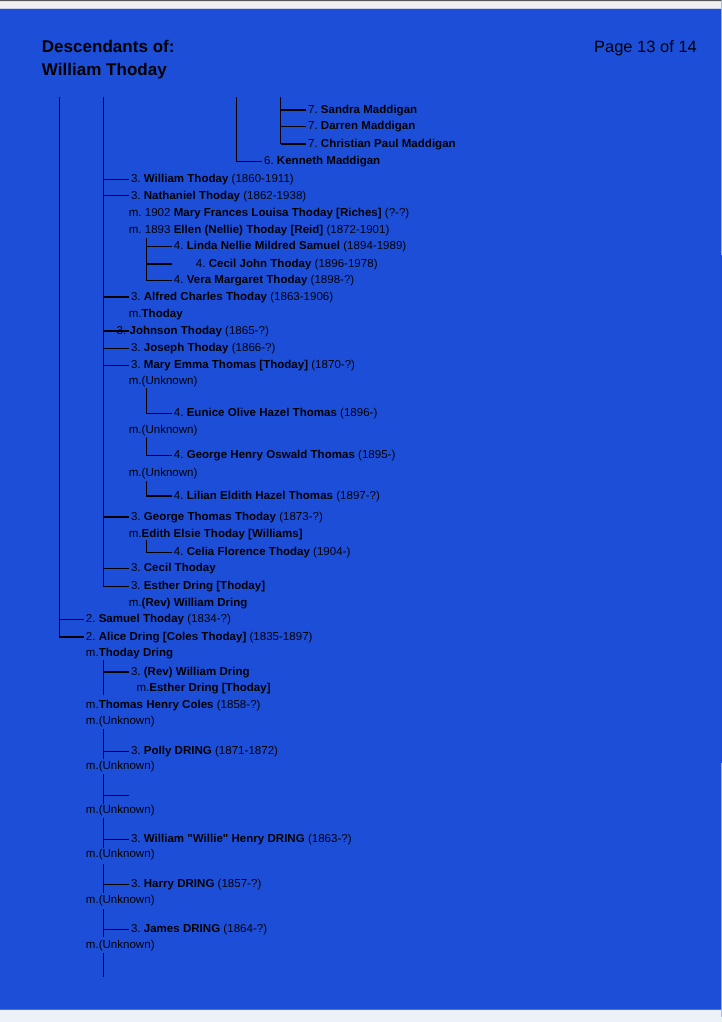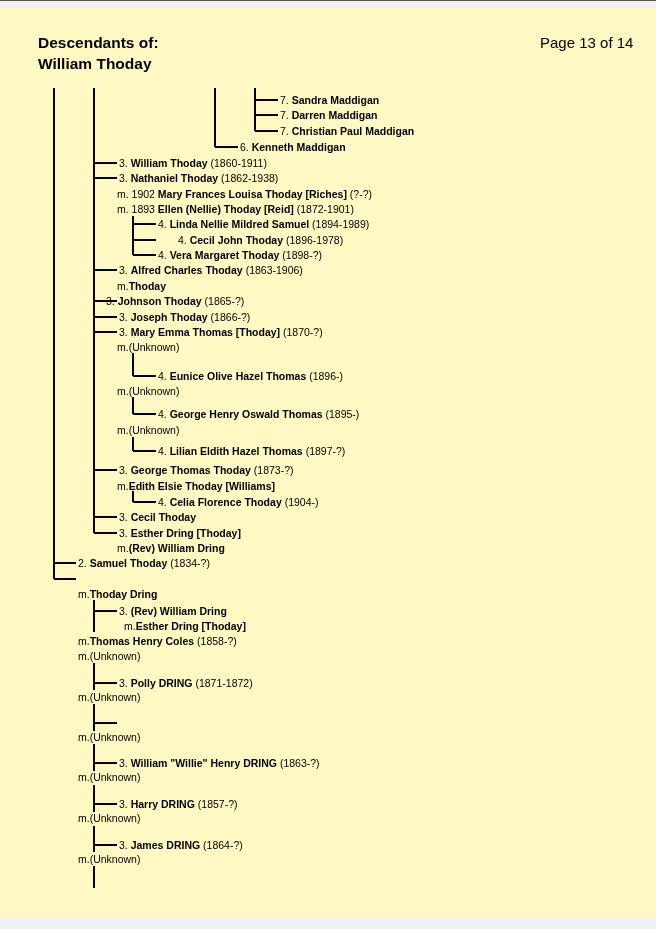--- a/index.html
+++ b/index.html
@@ -1,20 +1,20 @@
 <!DOCTYPE html>
 <html><head>
 <meta charset="utf-8">
 <style>
   html, body { margin: 0; padding: 0; background: #ffffff; }
   .page {
     position: relative;
     width: 656px;
     height: 929px;
-    background: #fef9c3;
+    background: #1d4ed8;
     overflow: hidden;
     font-family: "Liberation Sans", sans-serif;
     color: #000;
   }
   .top-edge  { position: absolute; top: 0; left: 0; width: 100%; height: 1px; background: #555555; }
   .top-strip { position: absolute; top: 1px; left: 0; width: 100%; height: 7px; background: #f0f0f0; }
   .footer-strip { position: absolute; bottom: 0; left: 0; width: 100%; height: 11px; background: #edf1f8; }
 
   .report-header { position: absolute; top: 0; left: 0; width: 100%; height: 80px; }
   .title-line1 { position: absolute; left: 38px; top: 35px; font-size: 15.5px; font-weight: bold; line-height: 16px; }
@@ -117,20 +117,21 @@
       <div class="tree-row" style="left: 158px; top: 414px;"><span class="pfx">4. </span><span class="nm">George Henry Oswald Thomas</span><span class="sfx"> (1895-)</span></div>
       <div class="tree-row" style="left: 117px; top: 430px;"><span class="pfx">m.</span><span class="sfx">(Unknown)</span></div>
       <div class="tree-row" style="left: 158px; top: 451px;"><span class="pfx">4. </span><span class="nm">Lilian Eldith Hazel Thomas</span><span class="sfx"> (1897-?)</span></div>
       <div class="tree-row" style="left: 119px; top: 470px;"><span class="pfx">3. </span><span class="nm">George Thomas Thoday</span><span class="sfx"> (1873-?)</span></div>
       <div class="tree-row" style="left: 117px; top: 486px;"><span class="pfx">m.</span><span class="nm">Edith Elsie Thoday [Williams]</span></div>
       <div class="tree-row" style="left: 158px; top: 502px;"><span class="pfx">4. </span><span class="nm">Celia Florence Thoday</span><span class="sfx"> (1904-)</span></div>
       <div class="tree-row" style="left: 119px; top: 517px;"><span class="pfx">3. </span><span class="nm">Cecil Thoday</span></div>
       <div class="tree-row" style="left: 119px; top: 533px;"><span class="pfx">3. </span><span class="nm">Esther Dring [Thoday]</span></div>
       <div class="tree-row" style="left: 117px; top: 548px;"><span class="pfx">m.</span><span class="nm">(Rev) William Dring</span></div>
       <div class="tree-row" style="left: 78px; top: 563px;"><span class="pfx">2. </span><span class="nm">Samuel Thoday</span><span class="sfx"> (1834-?)</span></div>
+      <div class="tree-row" style="left: 78px; top: 579px;"><span class="pfx">2. </span><span class="nm">Alice Dring [Coles Thoday]</span><span class="sfx"> (1835-1897)</span></div>
       <div class="tree-row" style="left: 78px; top: 594px;"><span class="pfx">m.</span><span class="nm">Thoday Dring</span></div>
       <div class="tree-row" style="left: 119px; top: 611px;"><span class="pfx">3. </span><span class="nm">(Rev) William Dring</span></div>
       <div class="tree-row" style="left: 124px; top: 626px;"><span class="pfx">m.</span><span class="nm">Esther Dring [Thoday]</span></div>
       <div class="tree-row" style="left: 78px; top: 641px;"><span class="pfx">m.</span><span class="nm">Thomas Henry Coles</span><span class="sfx"> (1858-?)</span></div>
       <div class="tree-row" style="left: 78px; top: 656px;"><span class="pfx">m.</span><span class="sfx">(Unknown)</span></div>
       <div class="tree-row" style="left: 119px; top: 683px;"><span class="pfx">3. </span><span class="nm">Polly DRING</span><span class="sfx"> (1871-1872)</span></div>
       <div class="tree-row" style="left: 78px; top: 697px;"><span class="pfx">m.</span><span class="sfx">(Unknown)</span></div>
       <div class="tree-row" style="left: 78px; top: 737px;"><span class="pfx">m.</span><span class="sfx">(Unknown)</span></div>
       <div class="tree-row" style="left: 119px; top: 763px;"><span class="pfx">3. </span><span class="nm">William "Willie" Henry DRING</span><span class="sfx"> (1863-?)</span></div>
       <div class="tree-row" style="left: 78px; top: 777px;"><span class="pfx">m.</span><span class="sfx">(Unknown)</span></div>

